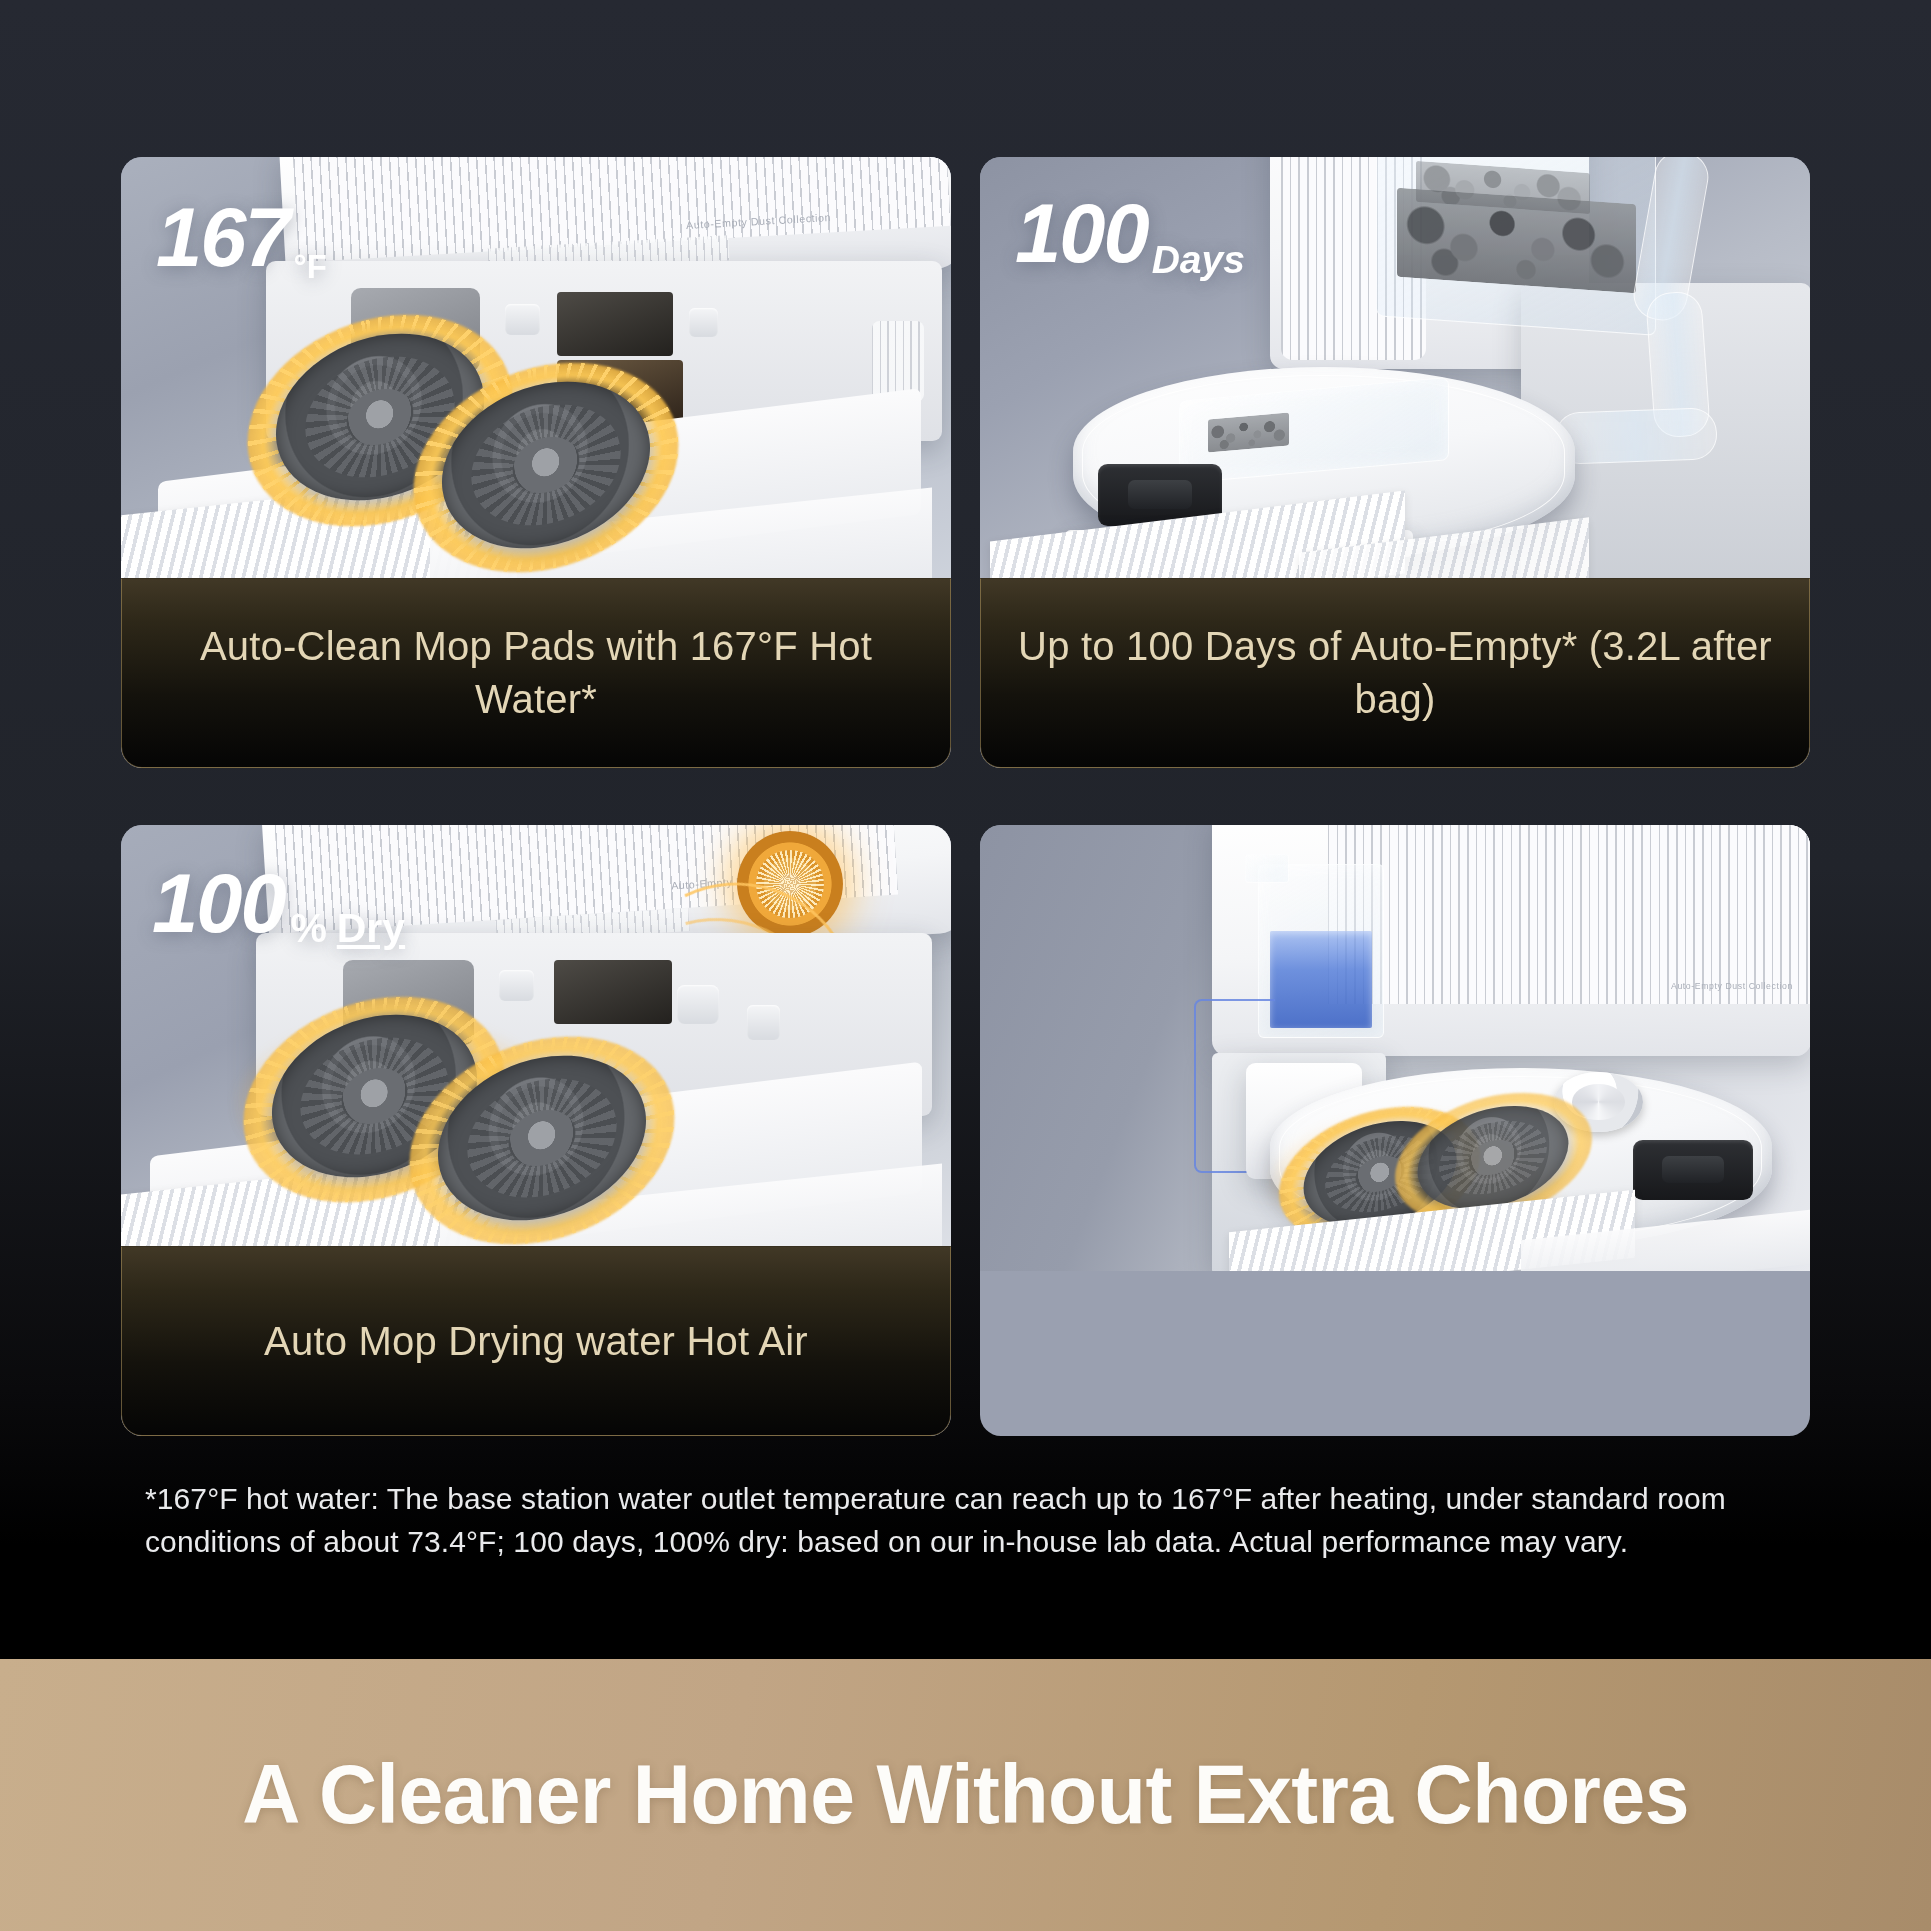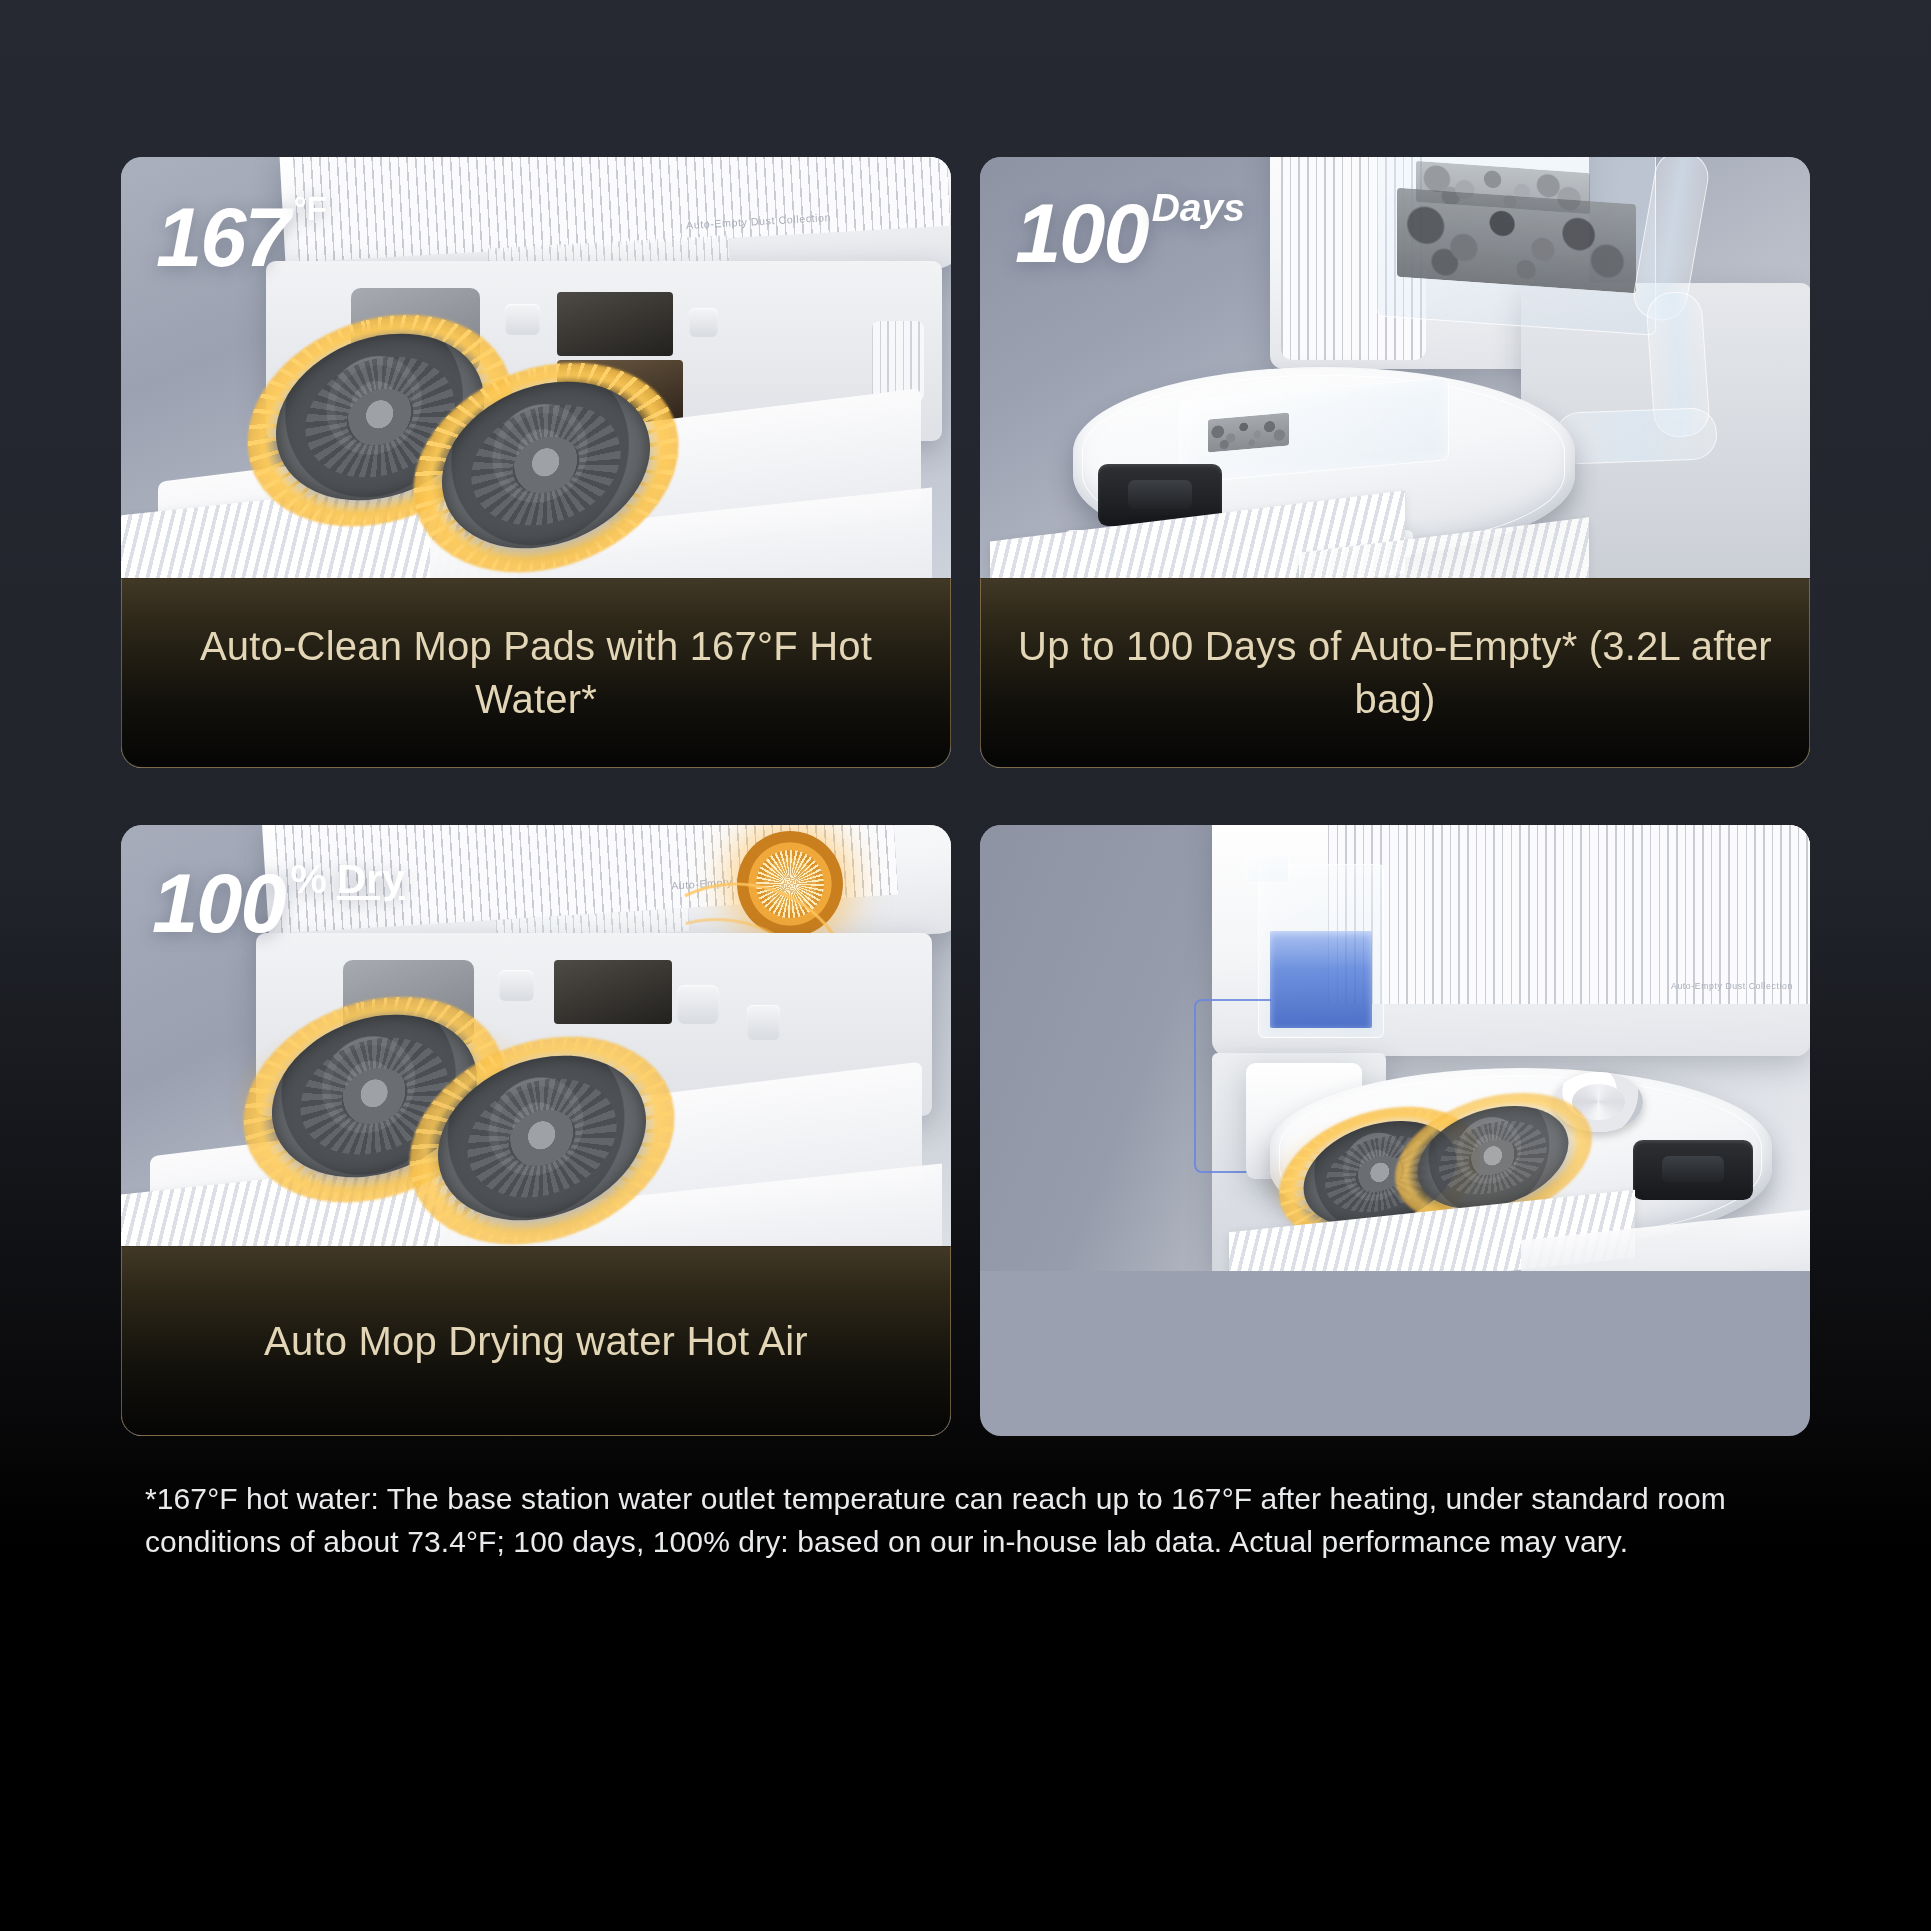--- a/index.html
+++ b/index.html
@@ -47,21 +47,21 @@
     color:#e3d6b6; font-size:40px; line-height:1.32;
     font-weight:400; letter-spacing:0.2px; padding:0 25px;
   }
 
   
   .stat {
     position:absolute; z-index:6; color:#fff;
     font-style:italic; font-weight:700;
     text-shadow:0 2.9px 17.4px rgba(60,70,90,.35);
     white-space:nowrap;
-    display:flex; align-items:flex-start;
+    display:flex; align-items:flex-end;
   }
   .stat .big { font-size:83px; letter-spacing:-1.9px; }
   .stat .sml { font-size:39px; font-weight:700; margin-left:3.9px; }
   .stat .unit-deg { font-size:33px; font-weight:700; font-style:normal; margin-left:4.8px; }
   .stat .dry { font-size:41px; font-weight:700; font-style:normal; margin-left:5.8px; }
 
   
   .bg-a { position:absolute; inset:0;
     background:linear-gradient(157deg,#aab0bd 0%,#9ba1b0 30%,#b4bac6 62%,#cfd4dd 100%); }
   .bg-b { position:absolute; inset:0;
@@ -426,15 +426,18 @@
         <div class="ramp-grate" style="left:249px;top:386px;width:406px;height:68px;transform:skewY(-6deg);"></div>
         <div class="floorplate" style="left:541px;top:400px;width:290px;height:54px;transform:skewY(-6deg);opacity:.92;"></div>
       </div>
 
     </div>
 
   </div>
 
   <p class="footnote">*167°F hot water: The base station water outlet temperature can reach up to 167°F after heating, under standard room conditions of about 73.4°F; 100 days, 100% dry: based on our in-house lab data. Actual performance may vary.</p>
 
+  <div class="banner">
+    <h1>A Cleaner Home Without Extra Chores</h1>
+  </div>
 
 </div>
 
 
 </body></html>

